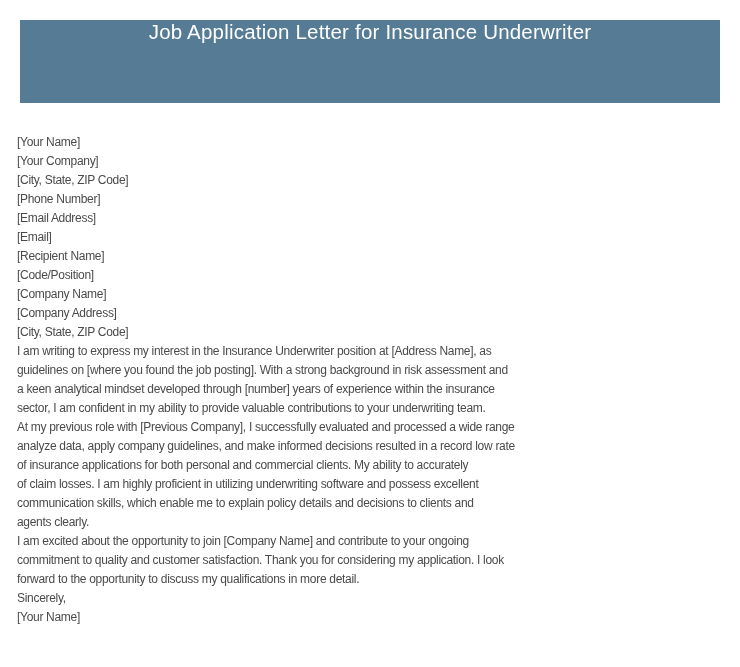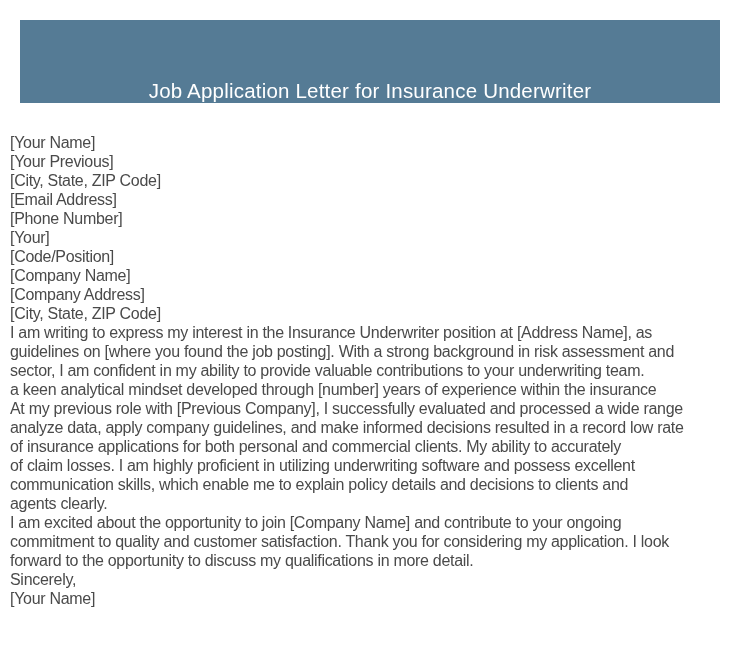--- a/index.html
+++ b/index.html
@@ -14,66 +14,67 @@
     position: relative;
     font-family: "Liberation Sans", "DejaVu Sans", sans-serif;
   }
   .banner {
     position: absolute;
     left: 20px;
     top: 20px;
     width: 700px;
     height: 83px;
     display: flex;
-    align-items: flex-end;
+    align-items: flex-start;
     justify-content: center;
   }
   .banner-title {
     margin: 0;
     font-size: 20.5px;
     font-weight: 500;
     letter-spacing: 0.2px;
     white-space: nowrap;
   }
   .letter {
     position: absolute;
-    left: 10px;
+    left: 17px;
     top: 133px;
     width: 712px;
-    font-size: 16px;
+    font-size: 12px;
     line-height: 19px;
     letter-spacing: -0.3px;
   }
   .letter-line {
     height: 19px;
     white-space: nowrap;
   }
 </style>
 </head>
 <body style="background: rgb(255, 255, 255);">
 
 <div class="banner" style="background: rgb(85, 123, 149);">
   <h1 class="banner-title" style="color: rgb(255, 255, 255);">Job Application Letter for Insurance Underwriter</h1>
 </div>
 
 <div class="letter" style="color: rgb(74, 74, 74);">
     <div class="letter-line">[Your Name]</div>
-    <div class="letter-line">[Your Previous]</div>
+    <div class="letter-line">[Your Company]</div>
     <div class="letter-line">[City, State, ZIP Code]</div>
+    <div class="letter-line">[Phone Number]</div>
     <div class="letter-line">[Email Address]</div>
-    <div class="letter-line">[Phone Number]</div>
-    <div class="letter-line">[Your]</div>
+    <div class="letter-line">[Email]</div>
+    <div class="letter-line">[Recipient Name]</div>
     <div class="letter-line">[Code/Position]</div>
     <div class="letter-line">[Company Name]</div>
     <div class="letter-line">[Company Address]</div>
     <div class="letter-line">[City, State, ZIP Code]</div>
     <div class="letter-line">I am writing to express my interest in the Insurance Underwriter position at [Address Name], as</div>
     <div class="letter-line">guidelines on [where you found the job posting]. With a strong background in risk assessment and</div>
+    <div class="letter-line">a keen analytical mindset developed through [number] years of experience within the insurance</div>
     <div class="letter-line">sector, I am confident in my ability to provide valuable contributions to your underwriting team.</div>
-    <div class="letter-line">a keen analytical mindset developed through [number] years of experience within the insurance</div>
     <div class="letter-line">At my previous role with [Previous Company], I successfully evaluated and processed a wide range</div>
     <div class="letter-line">analyze data, apply company guidelines, and make informed decisions resulted in a record low rate</div>
     <div class="letter-line">of insurance applications for both personal and commercial clients. My ability to accurately</div>
     <div class="letter-line">of claim losses. I am highly proficient in utilizing underwriting software and possess excellent</div>
     <div class="letter-line">communication skills, which enable me to explain policy details and decisions to clients and</div>
     <div class="letter-line">agents clearly.</div>
     <div class="letter-line">I am excited about the opportunity to join [Company Name] and contribute to your ongoing</div>
     <div class="letter-line">commitment to quality and customer satisfaction. Thank you for considering my application. I look</div>
     <div class="letter-line">forward to the opportunity to discuss my qualifications in more detail.</div>
     <div class="letter-line">Sincerely,</div>

